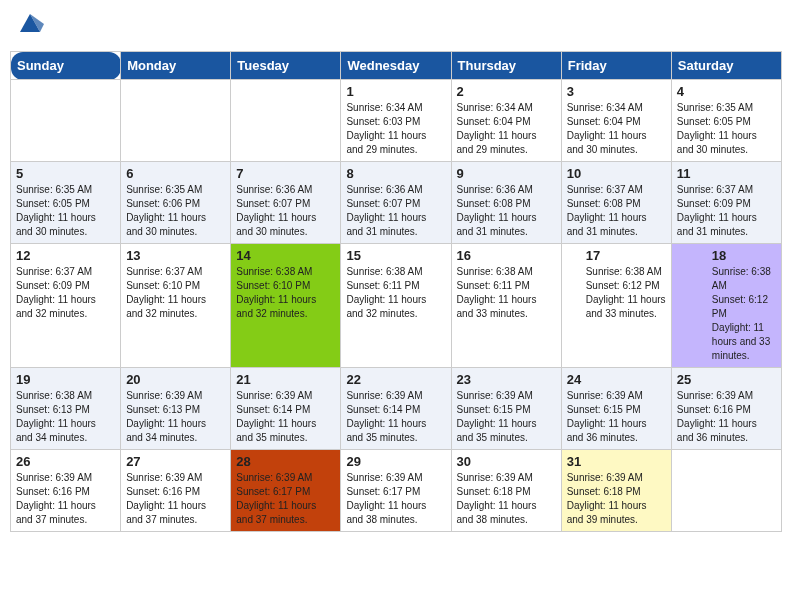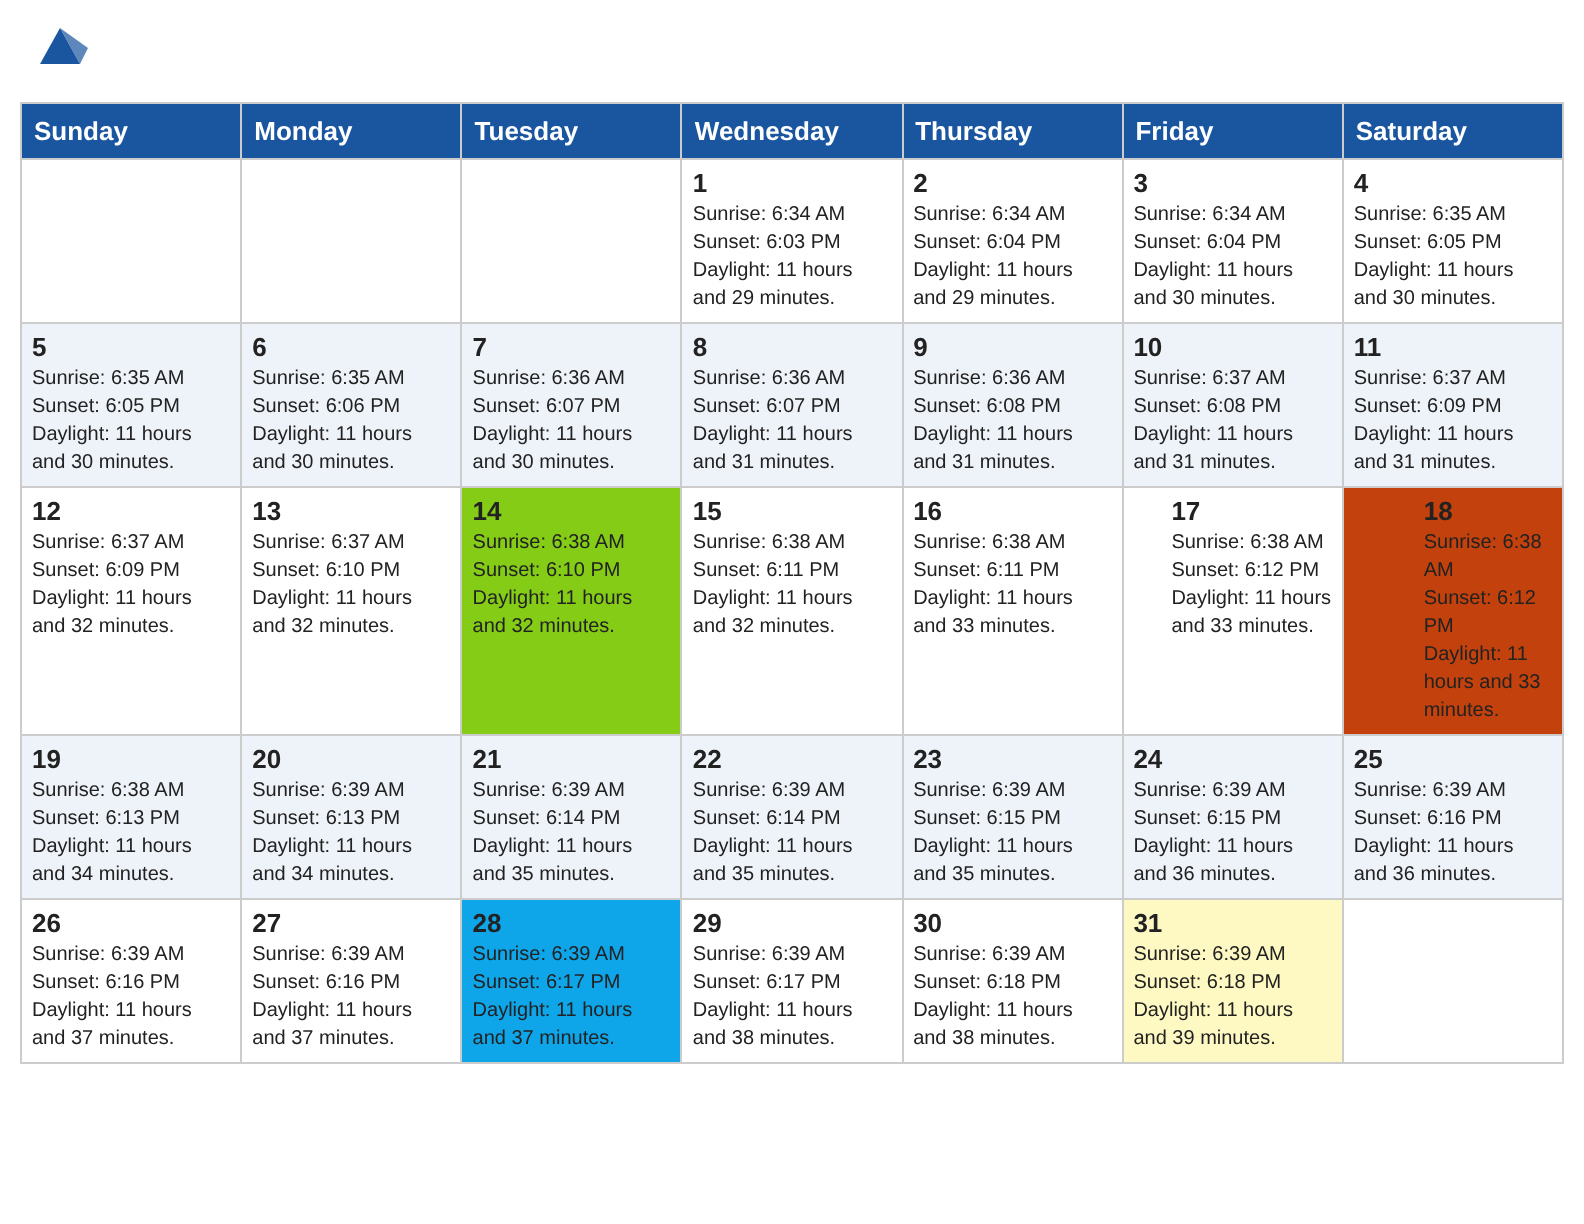--- a/index.html
+++ b/index.html
@@ -80,21 +80,21 @@
     }
     .empty-cell {
       background: #f9f9f9;
     }
     tr:nth-child(even) td {
       background-color: #f0f4fa;
     }
     tr:nth-child(odd) td {
       background-color: #fff;
     }
-    th:first-child { border-radius: 0; }
+    th:first-child { border-radius: 12px; }
   </style>
 </head>
 <body>
 
 <div class="header">
   <div class="logo">
     <div>
       <div class="logo-text">
         <span class="logo-general"></span><svg class="logo-icon" viewBox="0 0 28 28" xmlns="http://www.w3.org/2000/svg">
           <polygon points="4,22 14,4 24,22" fill="#1a56a0"></polygon>
@@ -228,21 +228,21 @@
           <div class="day-info" style="white-space: pre-line;">Sunrise: 6:38 AM
 Sunset: 6:11 PM
 Daylight: 11 hours and 33 minutes.</div>
         </td>
         <td style="background-color: rgb(255, 255, 255); padding-left: 24px;">
           <span class="day-number">17</span>
           <div class="day-info" style="white-space: pre-line;">Sunrise: 6:38 AM
 Sunset: 6:12 PM
 Daylight: 11 hours and 33 minutes.</div>
         </td>
-        <td style="background-color: #c2410c; padding-left: 40px;">
+        <td style="background-color: #c4b5fd; padding-left: 40px;">
           <span class="day-number">18</span>
           <div class="day-info" style="white-space: pre-line;">Sunrise: 6:38 AM
 Sunset: 6:12 PM
 Daylight: 11 hours and 33 minutes.</div>
         </td>
       </tr>
       <tr>
         <td style="background-color: rgb(238, 242, 249); margin-left: 40px;">
           <span class="day-number">19</span>
           <div class="day-info" style="white-space: pre-line;">Sunrise: 6:38 AM
@@ -292,21 +292,21 @@
           <div class="day-info" style="white-space: pre-line;">Sunrise: 6:39 AM
 Sunset: 6:16 PM
 Daylight: 11 hours and 37 minutes.</div>
         </td>
         <td style="background-color: rgb(255, 255, 255);">
           <span class="day-number">27</span>
           <div class="day-info" style="white-space: pre-line;">Sunrise: 6:39 AM
 Sunset: 6:16 PM
 Daylight: 11 hours and 37 minutes.</div>
         </td>
-        <td style="background-color: #0ea5e9;">
+        <td style="background-color: #c2410c;">
           <span class="day-number">28</span>
           <div class="day-info" style="white-space: pre-line;">Sunrise: 6:39 AM
 Sunset: 6:17 PM
 Daylight: 11 hours and 37 minutes.</div>
         </td>
         <td style="background-color: rgb(255, 255, 255);">
           <span class="day-number">29</span>
           <div class="day-info" style="white-space: pre-line;">Sunrise: 6:39 AM
 Sunset: 6:17 PM
 Daylight: 11 hours and 38 minutes.</div>

